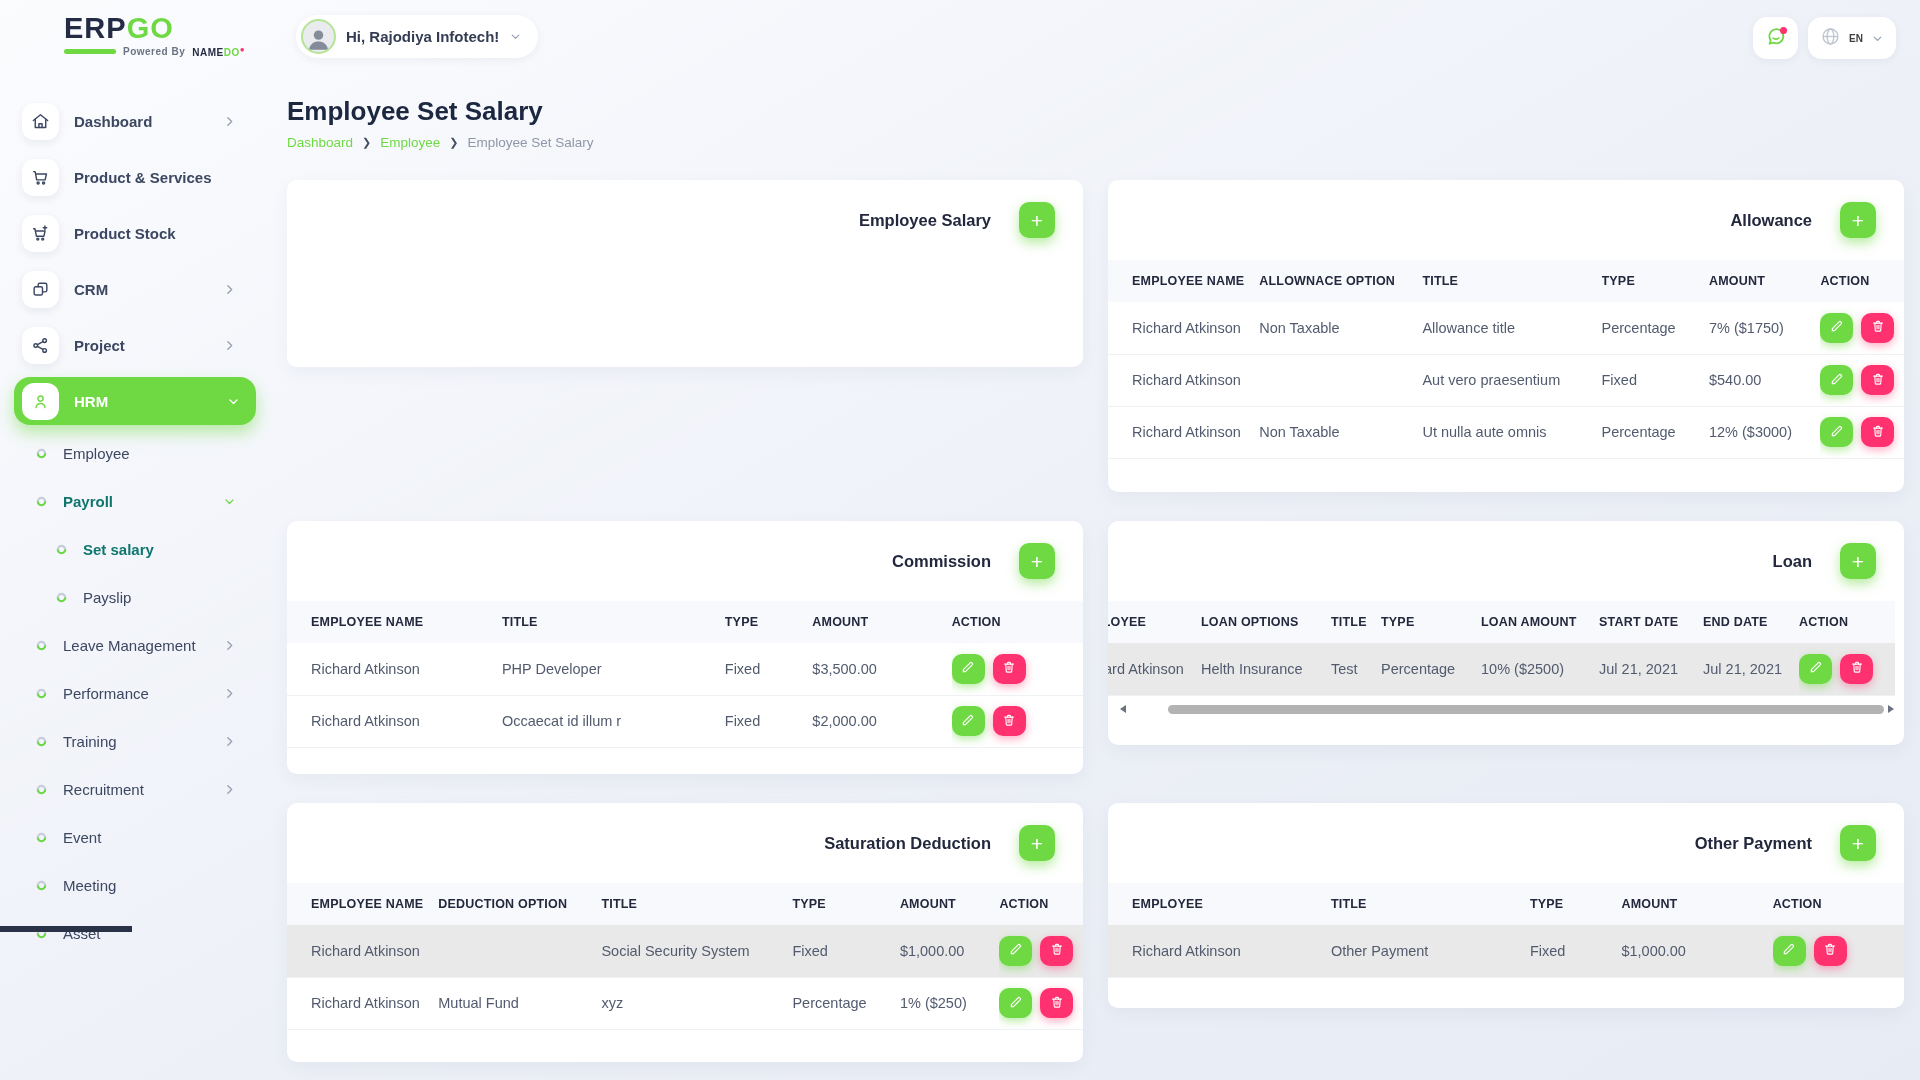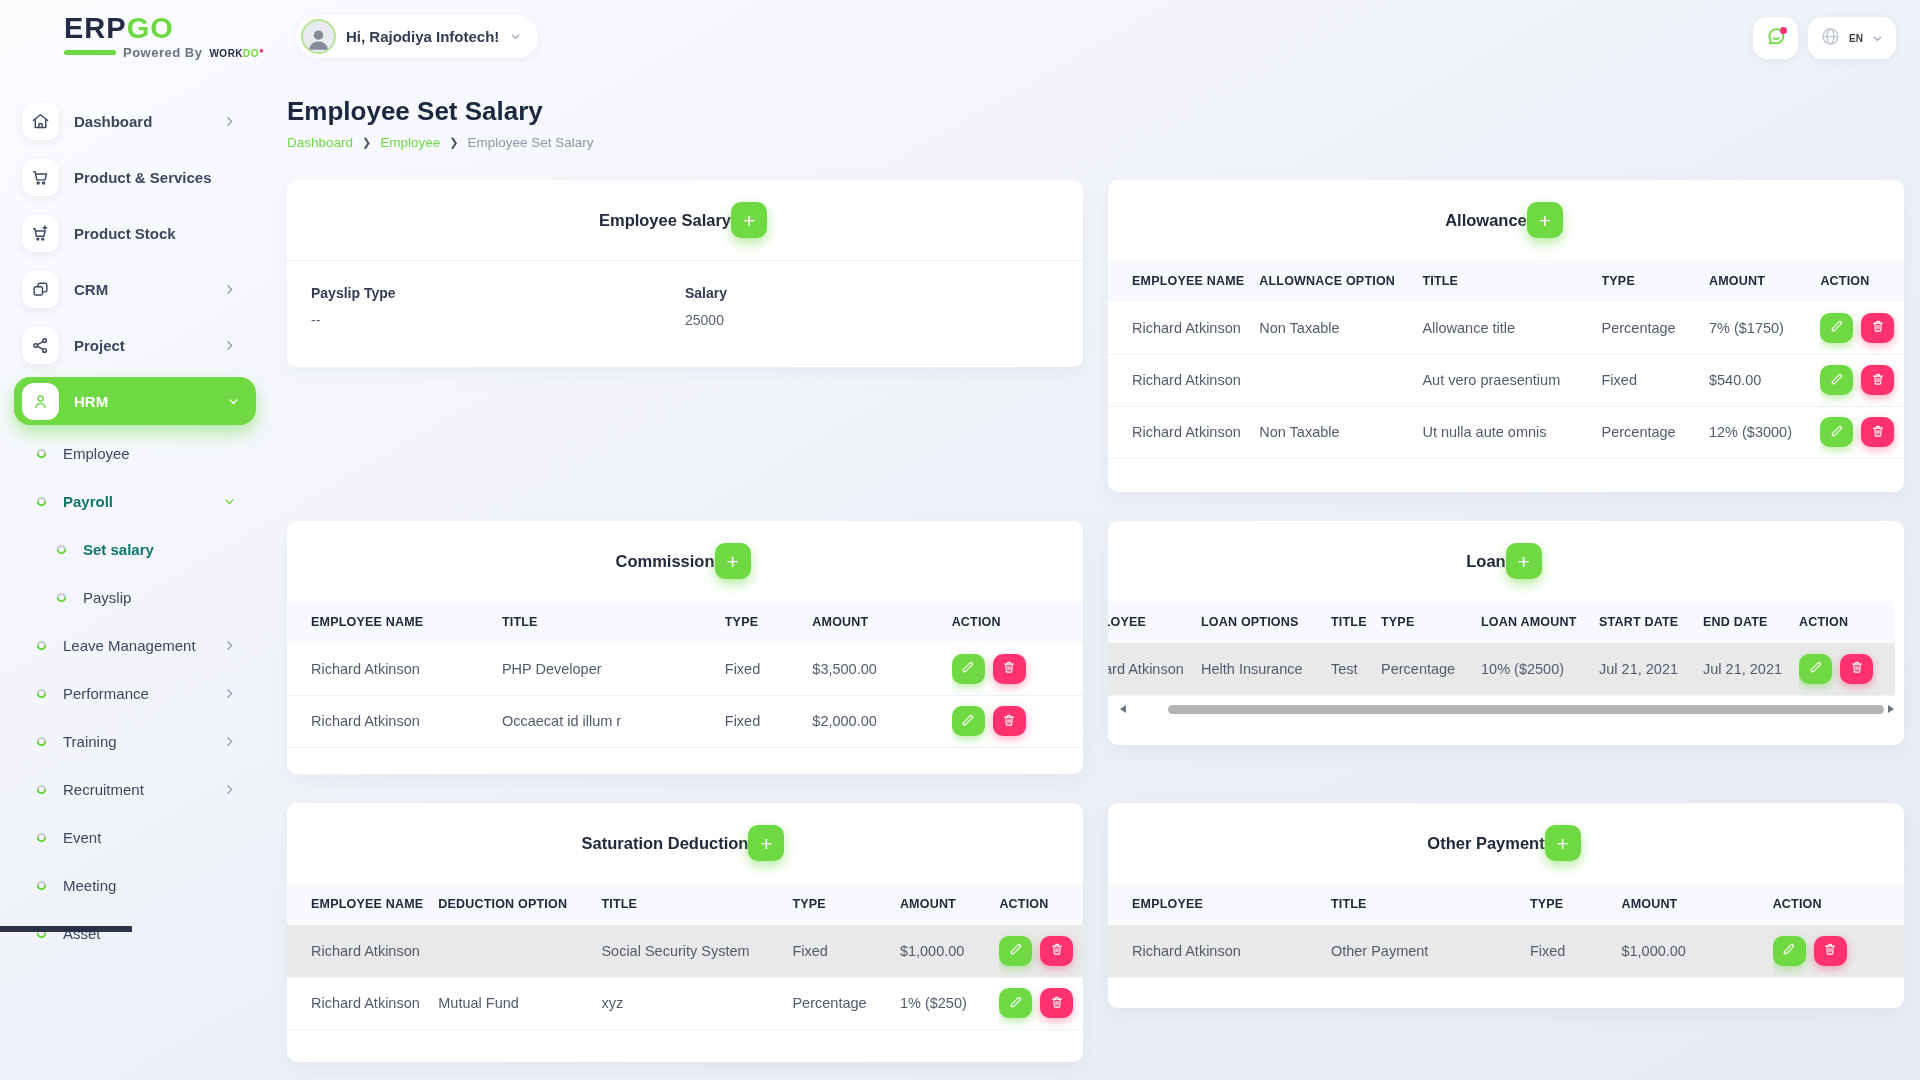--- a/index.html
+++ b/index.html
@@ -10,21 +10,21 @@
     color:#2c3652;
   }
   
   .sidebar { position:absolute; left:0; top:0; width:280px; height:932px; }
   .logo { position:absolute; left:64px; top:13px; cursor:pointer; }
   .logo-line1 { font-size:29px; font-weight:800; letter-spacing:1px; line-height:30px; }
   .logo-erp { color:#232c44; }
   .logo-go { color:#6fd943; }
   .logo-line2 { display:flex; align-items:center; gap:7px; margin-top:2px; }
   .logo-bar { width:52px; height:5px; border-radius:3px; background:#6fd943; display:inline-block; }
-  .powered { font-size:13px; font-weight:700; color:#6a7284; letter-spacing:.5px; }
+  .powered { font-size:10px; font-weight:700; color:#6a7284; letter-spacing:.5px; }
   .workdo { font-size:10px; font-weight:800; color:#232c44; letter-spacing:.5px; }
   .workdo-green { color:#6fd943; }
   .workdo-dot { color:#ff316e; font-size:8px; vertical-align:super; }
   .menu { position:absolute; top:93px; left:14px; right:30px; }
   .side-item { height:56px; display:flex; align-items:center; padding:0 14px 0 8px; cursor:pointer; }
   .tile { width:37px; height:37px; background:#fff; border-radius:12px; box-shadow:0 3px 8px rgba(40,50,80,.08);
           display:flex; align-items:center; justify-content:center; margin-right:15px; flex:none; color:#3c4761; }
   .tile svg { width:19px; height:19px; }
   .side-item .lbl { font-size:15px; font-weight:600; color:#3c4761; flex:1; white-space:nowrap; }
   .chev { color:#99a2b4; display:inline-flex; }
@@ -61,21 +61,21 @@
   .lang { font-size:10px; font-weight:700; color:#404040; }
   
   .main { position:absolute; left:287px; top:80px; width:1617px; }
   .page-title { font-size:26px; font-weight:700; color:#1c2740; margin:16px 0 6px; }
   .breadcrumb { display:flex; align-items:center; gap:9px; font-size:13.5px; height:18px; }
   .crumb { color:#6fd943; cursor:pointer; text-decoration:none; }
   .crumb-sep { color:#454f63; font-size:11px; }
   .crumb-current { color:#8e97a8; }
   .grid { display:grid; grid-template-columns:796px 796px; column-gap:25px; row-gap:29px; align-items:start; margin-top:29px; }
   .card { background:#fff; border-radius:10px; box-shadow:0 6px 18px rgba(40,50,90,.05); overflow:hidden; }
-  .card-head { height:80px; display:flex; align-items:center; justify-content:center; padding:0 28px 0 24px; }
+  .card-head { height:80px; display:flex; align-items:center; justify-content:flex-end; padding:0 28px 0 24px;gap:28px; }
   .card-title { font-size:16.5px; font-weight:700; color:#23283d; }
   .add-btn { width:36px; height:36px; border:none; border-radius:10px; background:#6fd943; color:#fff; font-size:21px;
              line-height:1; cursor:pointer; box-shadow:0 5px 12px rgba(111,217,67,.5); }
   .h-esalary { min-height:187px; } .h-allowance { min-height:312px; } .h-commission { min-height:253px; }
   .h-loan { min-height:224px; } .h-satded { min-height:259px; } .h-otherpay { min-height:205px; }
   .sal-body { border-top:1px solid #eef0f4; padding:24px 24px 30px; display:grid; grid-template-columns:1fr 1fr; }
   .f-label { font-size:14px; font-weight:700; color:#333c52; margin-bottom:11px; }
   .f-value { font-size:14px; color:#5a6375; }
   table { width:100%; border-collapse:collapse; table-layout:fixed; }
   thead tr { background:#f8f9fc; }
@@ -105,21 +105,21 @@
 <body>
 
 <div class="app">
 
   <aside class="sidebar">
     <div class="logo">
       <div class="logo-line1"><span class="logo-erp">ERP</span><span class="logo-go">GO</span></div>
       <div class="logo-line2">
         <span class="logo-bar"></span>
         <span class="powered">Powered By</span>
-        <span class="workdo"><span>WORK</span><span class="workdo-green">DO</span><span class="workdo-dot">●</span></span>
+        <span class="workdo"><span>NAME</span><span class="workdo-green">DO</span><span class="workdo-dot">●</span></span>
       </div>
     </div>
     <nav class="menu" id="menu">
         <div class="side-item">
     <span class="tile">
             <svg viewBox="0 0 24 24" fill="none" stroke="currentColor" stroke-width="1.8" stroke-linecap="round" stroke-linejoin="round">
               <path d="M3 10.7 12 3.4l9 7.3"></path>
               <path d="M5.4 9v10.6h13.2V9"></path>
               <path d="M10 19.6v-4.8h4v4.8"></path>
             </svg>
@@ -383,30 +383,20 @@
         <span class="crumb-sep">❯</span>
         <span class="crumb-current">Employee Set Salary</span>
       </div>
 
     <div class="grid">
 
       <section class="card h-esalary">
         <div class="card-head">
           <h2 class="card-title">Employee Salary</h2>
           <button class="add-btn">+</button>
-        </div>
-        <div class="sal-body">
-          <div>
-            <div class="f-label">Payslip Type</div>
-            <div class="f-value">--</div>
-          </div>
-          <div>
-            <div class="f-label">Salary</div>
-            <div class="f-value">25000</div>
-          </div>
         </div>
       </section>
 
       <section class="card h-allowance">
         <div class="card-head">
           <h2 class="card-title">Allowance</h2>
           <button class="add-btn">+</button>
         </div>
         <div>
             <table class="">

